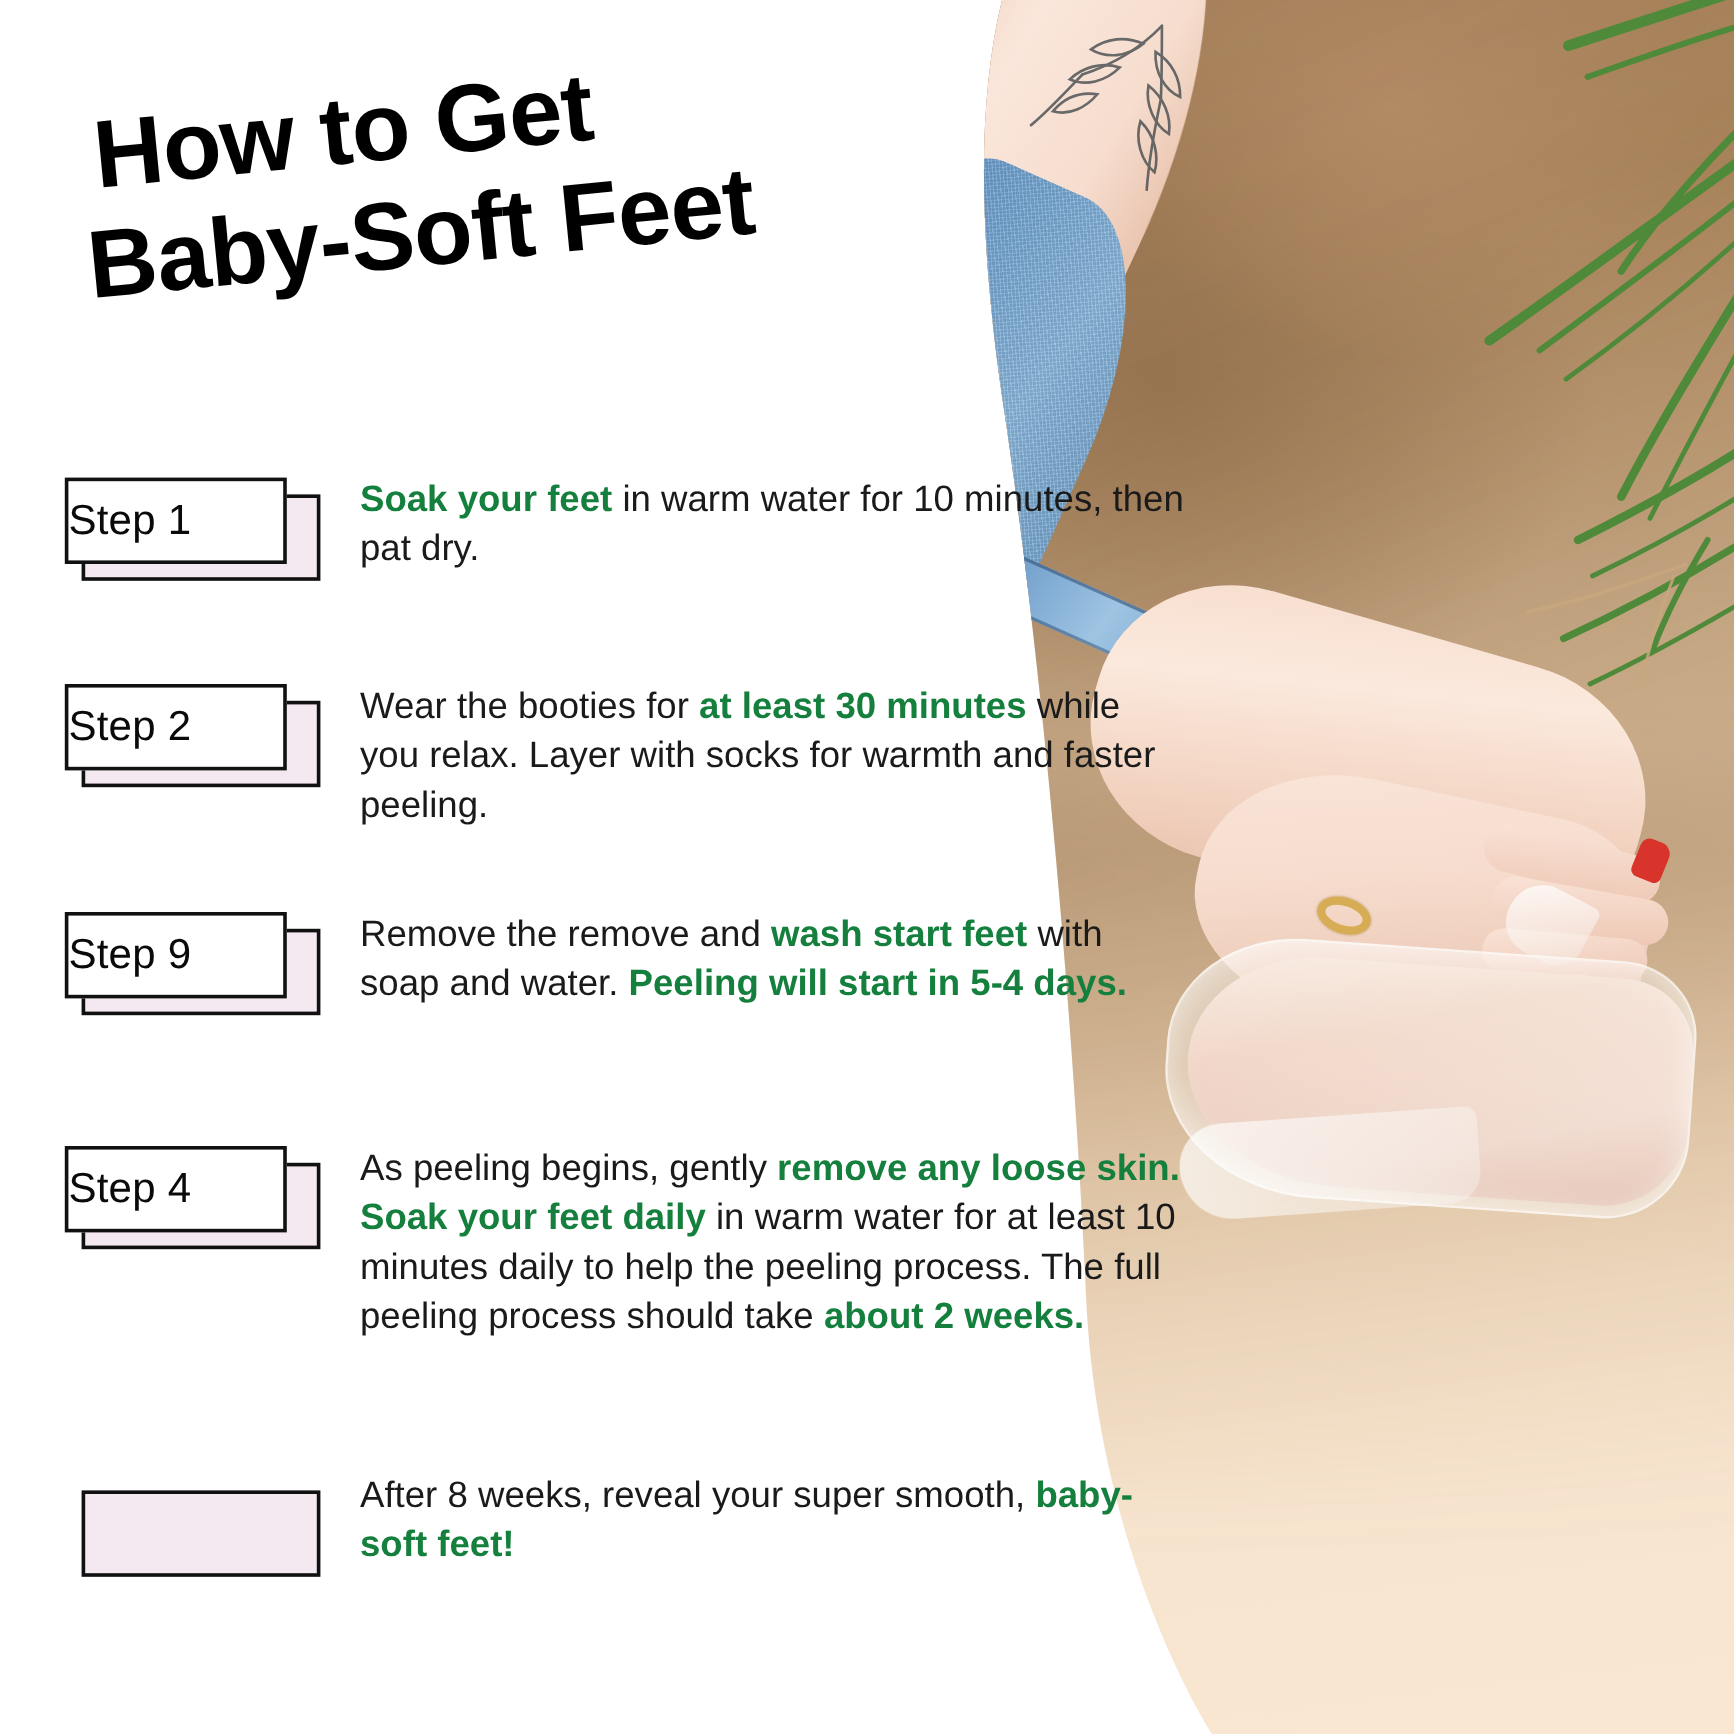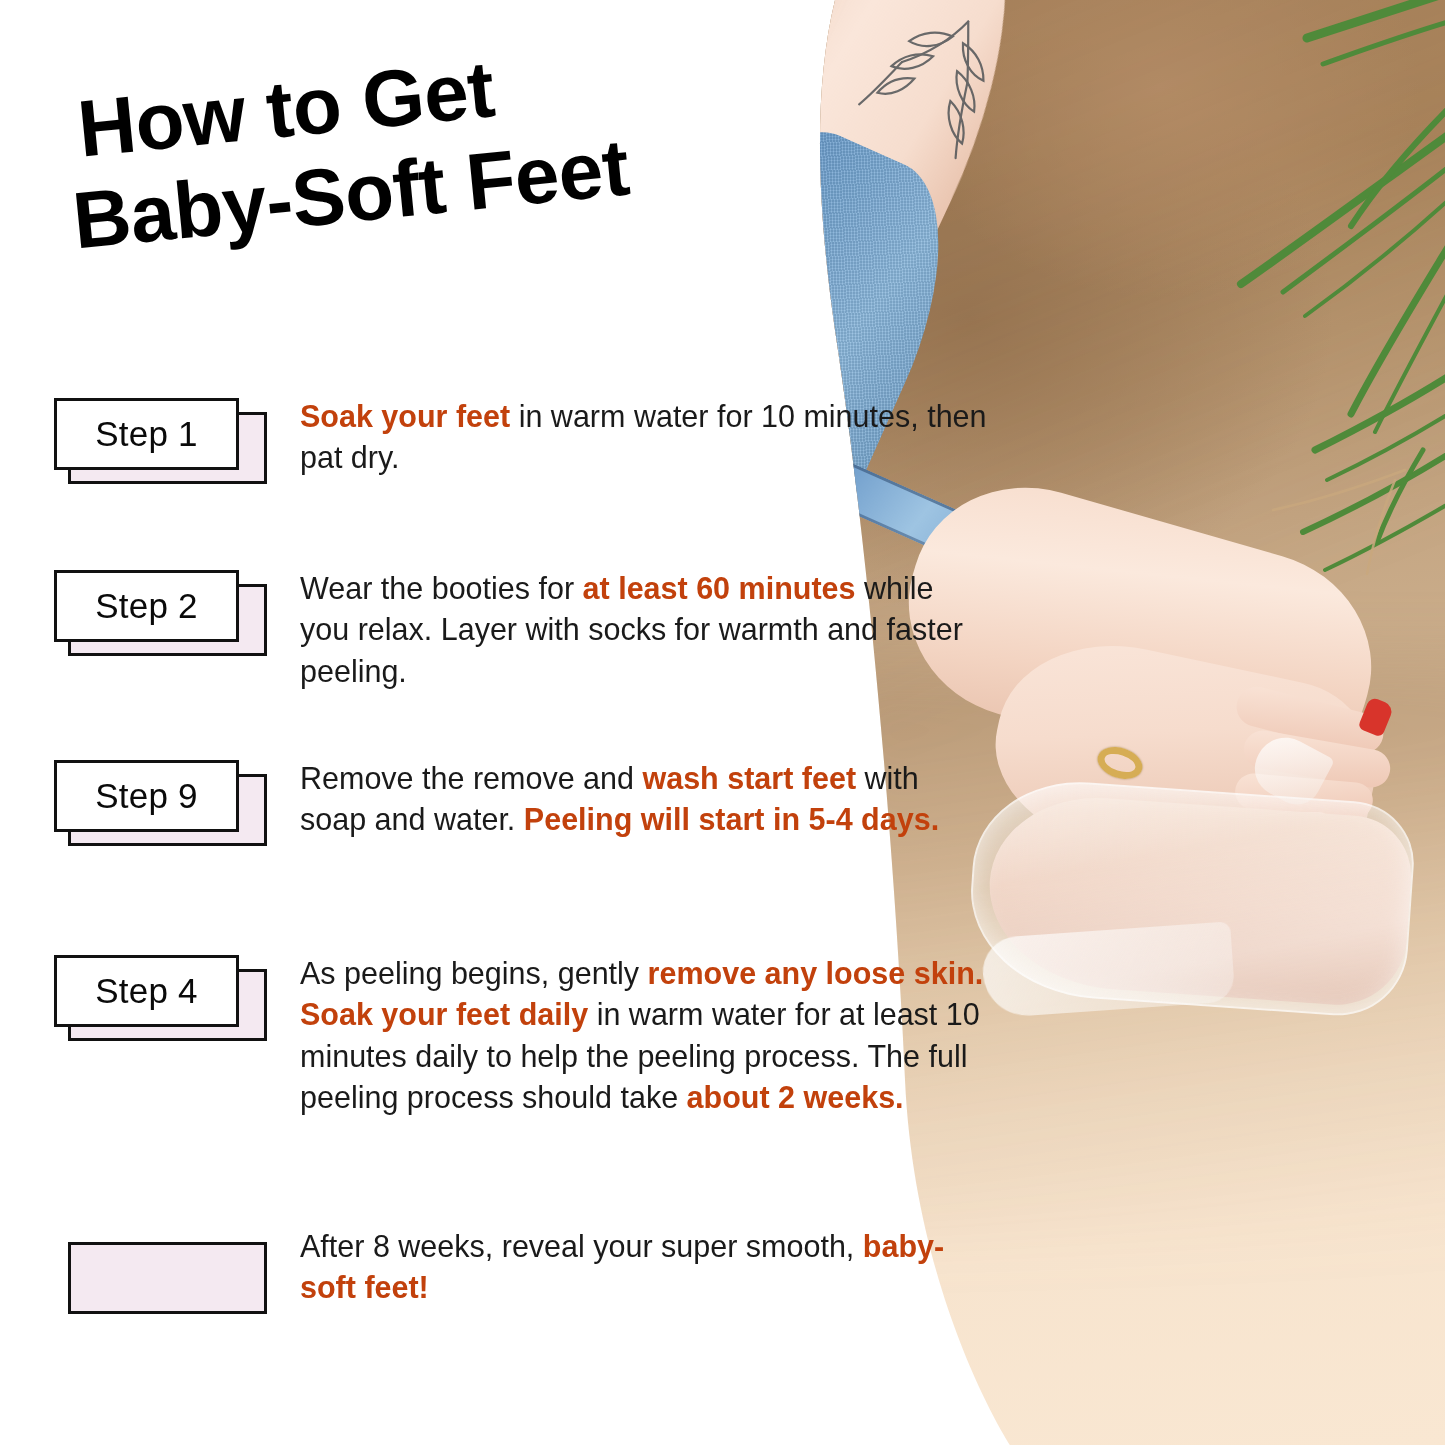--- a/index.html
+++ b/index.html
@@ -222,40 +222,39 @@
     border: 3px solid #111111;
   }
   .badge {
     position: absolute;
     left: 0; top: 0;
     width: 185px; height: 72px;
     background: #ffffff;
     border: 3px solid #111111;
     display: flex;
     align-items: center;
-    justify-content: center;
   }
   .badge-label {
     font-size: 35px;
     font-weight: 400;
     color: #0a0a0a;
     letter-spacing: 0.2px;
     white-space: nowrap;
   }
   .step-body {
     position: absolute;
     left: 246px;
     top: -2px;
     width: 690px;
     font-size: 30.5px;
     line-height: 1.36;
     color: #1a1a1a;
     font-weight: 400;
   }
-  .step-body b { font-weight: 700; color: #c2410c; }
+  .step-body b { font-weight: 700; color: #15803d; }
 </style>
 </head>
 <body>
 
 <div class="page">
 
   <div class="photo-panel">
     <div class="photo-bg"></div>
     <div class="photo-shadow"></div>
     <div class="photo-shadow2"></div>
@@ -334,21 +333,21 @@
         </div>
         <p class="step-body"><b>Soak your feet</b><span> in warm water for 10 minutes, then pat dry.</span></p>
       </div>
       <div class="step-row" style="top: 570px;">
         <div class="badge-wrap">
           <div class="badge-shadow"></div>
           <div class="badge">
             <span class="badge-label">Step 2</span>
           </div>
         </div>
-        <p class="step-body"><span>Wear the booties for </span><b>at least 60 minutes</b><span> while you relax. Layer with socks for warmth and faster peeling.</span></p>
+        <p class="step-body"><span>Wear the booties for </span><b>at least 30 minutes</b><span> while you relax. Layer with socks for warmth and faster peeling.</span></p>
       </div>
       <div class="step-row" style="top: 760px;">
         <div class="badge-wrap">
           <div class="badge-shadow"></div>
           <div class="badge">
             <span class="badge-label">Step 9</span>
           </div>
         </div>
         <p class="step-body"><span>Remove the remove and </span><b>wash start feet</b><span> with soap and water. </span><b>Peeling will start in 5-4 days.</b></p>
       </div>

